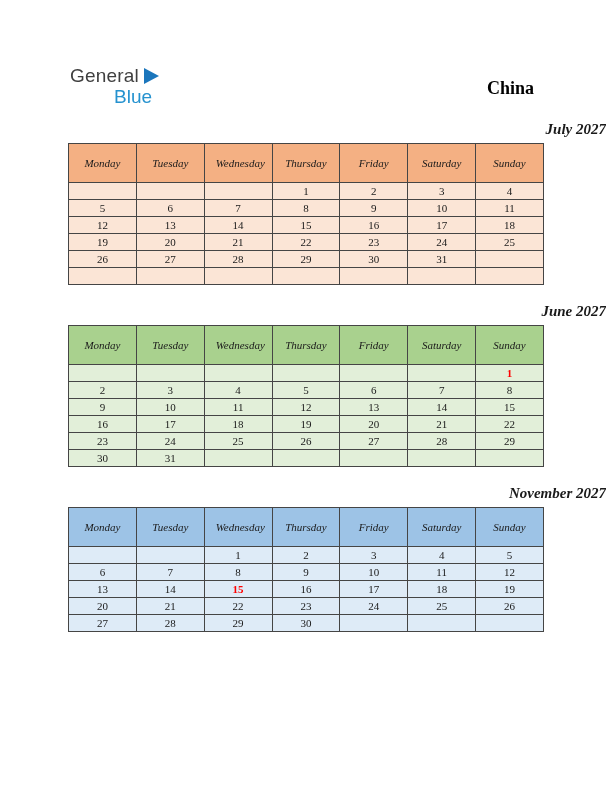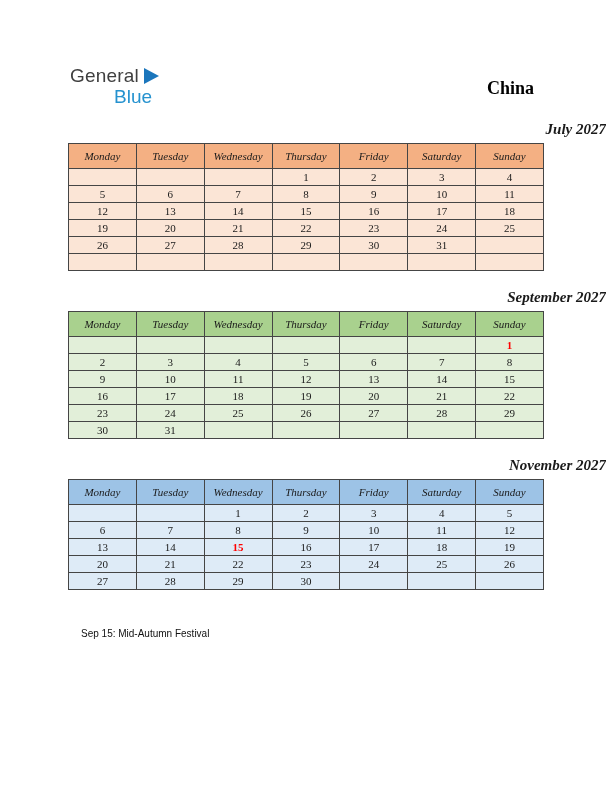--- a/index.html
+++ b/index.html
@@ -61,21 +61,21 @@
     table-layout: fixed;
   }
   .cal-table th {
     background: var(--head-bg);
     font-style: italic;
     font-weight: normal;
     font-size: 11px;
     color: #1a1a1a;
     height: 16px;
     border: 1px solid #454545;
-    padding: 4px;
+    padding: 11px;
     text-align: center;
   }
   .cal-table td {
     background: var(--body-bg);
     font-size: 11px;
     color: #1a1a1a;
     height: 16px;
     border: 1px solid #454545;
     padding: 0;
     text-align: center;
@@ -174,21 +174,21 @@
               <td></td>
               <td></td>
               <td></td>
               <td></td>
               <td></td>
             </tr>
           </tbody>
         </table>
       </section>
       <section class="cal">
-        <h2 class="cal-title">September 2027</h2>
+        <h2 class="cal-title">June 2027</h2>
         <table class="cal-table" style="--head-bg: #A9D18E; --body-bg: #E2EFD9;">
           <thead>
             <tr>
               <th>Monday</th>
               <th>Tuesday</th>
               <th>Wednesday</th>
               <th>Thursday</th>
               <th>Friday</th>
               <th>Saturday</th>
               <th>Sunday</th>
@@ -311,16 +311,15 @@
               <td></td>
               <td></td>
               <td></td>
             </tr>
           </tbody>
         </table>
       </section>
     </main>
 
   <footer class="notes" id="notes">
-      <div class="note-line">Sep 15: Mid-Autumn Festival</div>
     </footer>
 
 </div>
 
 </body></html>

